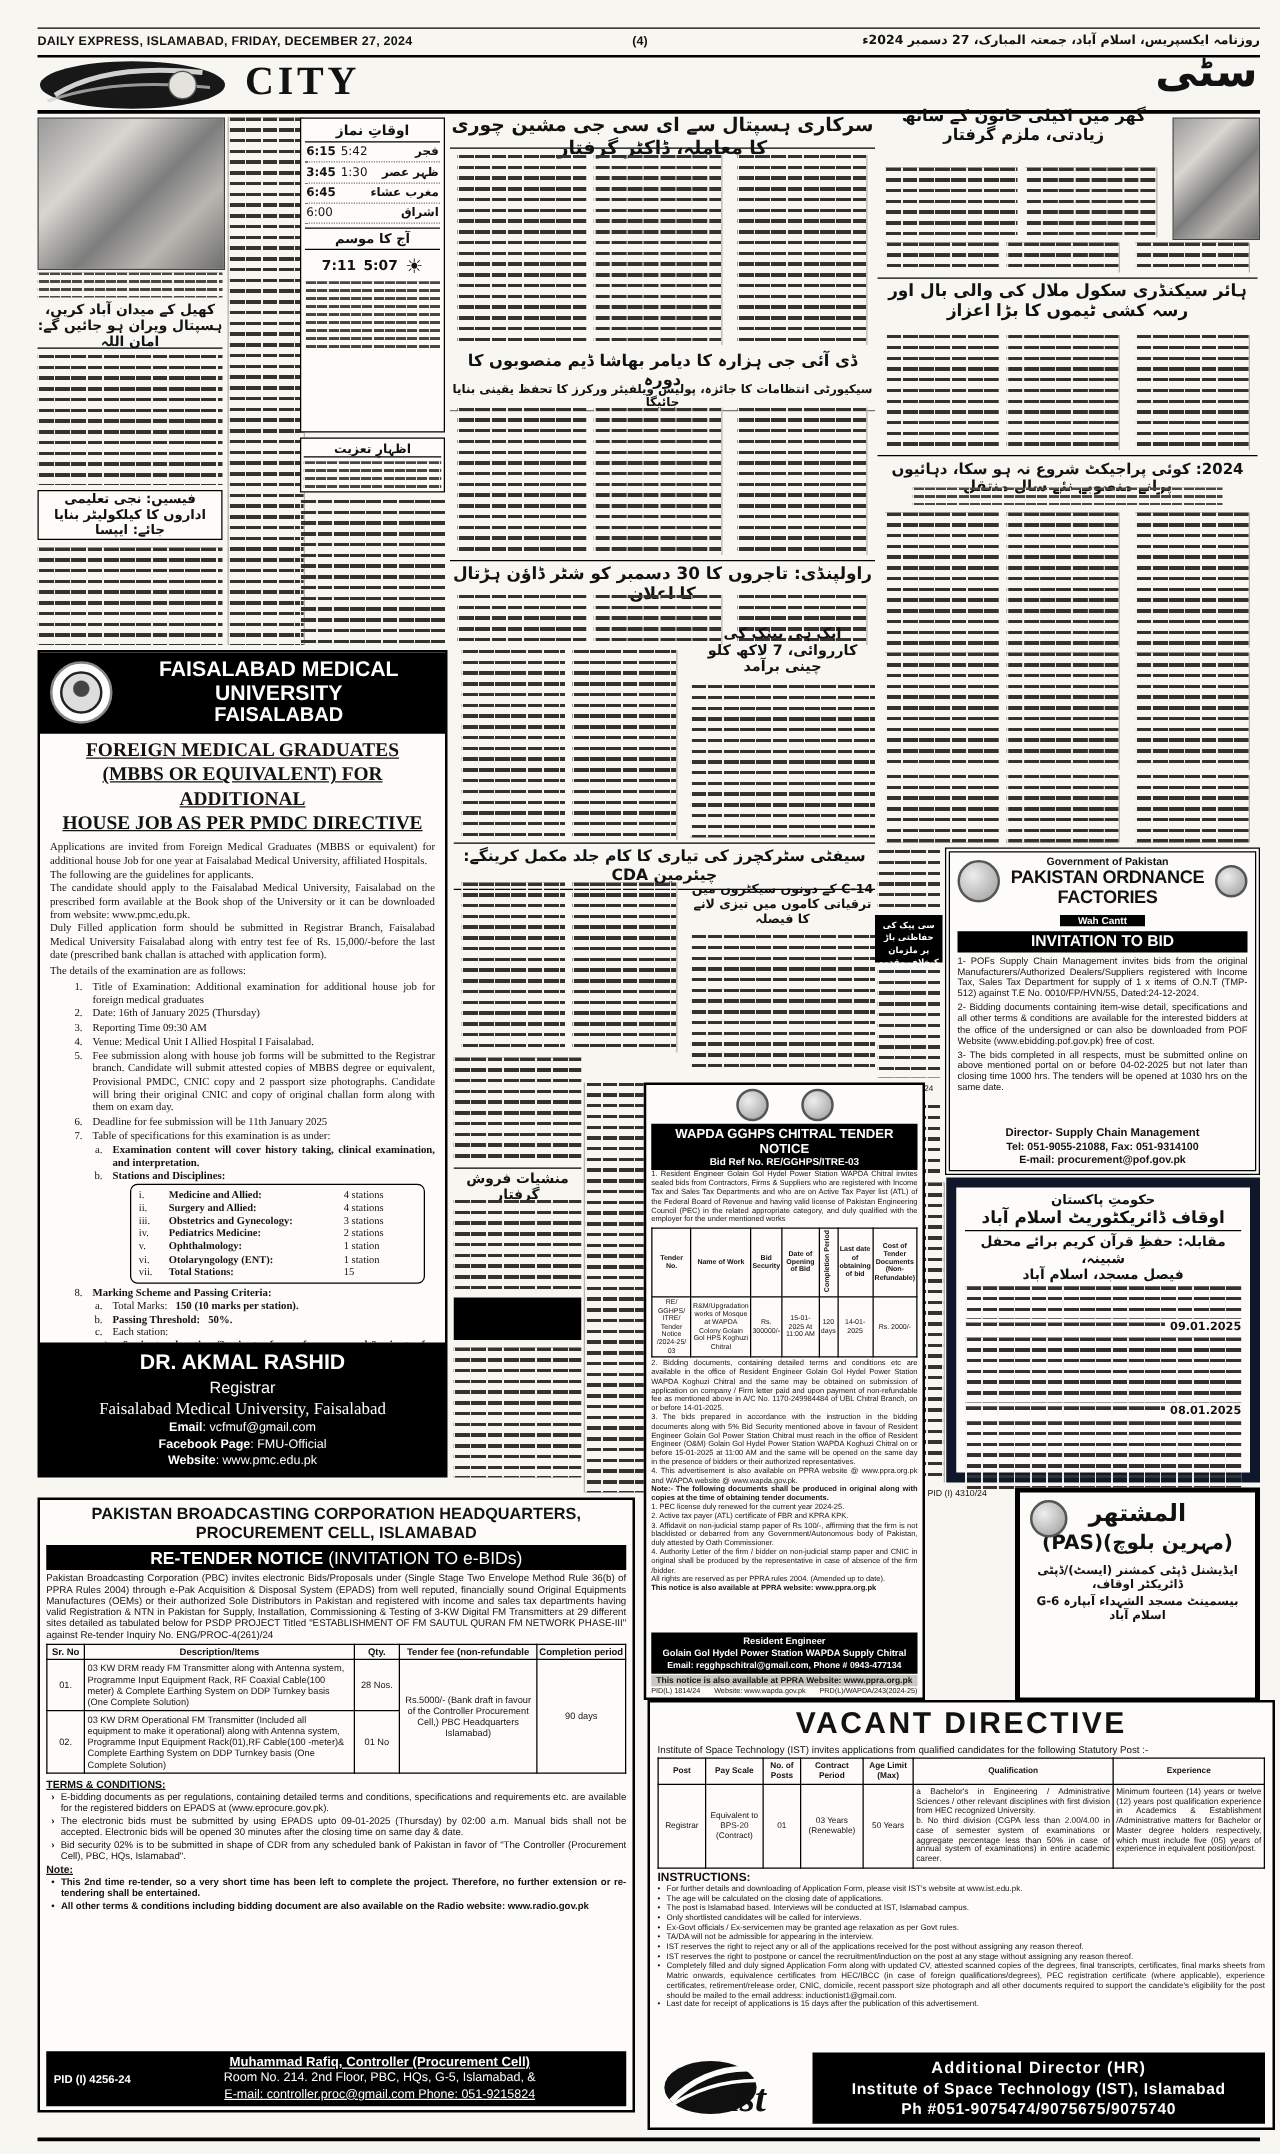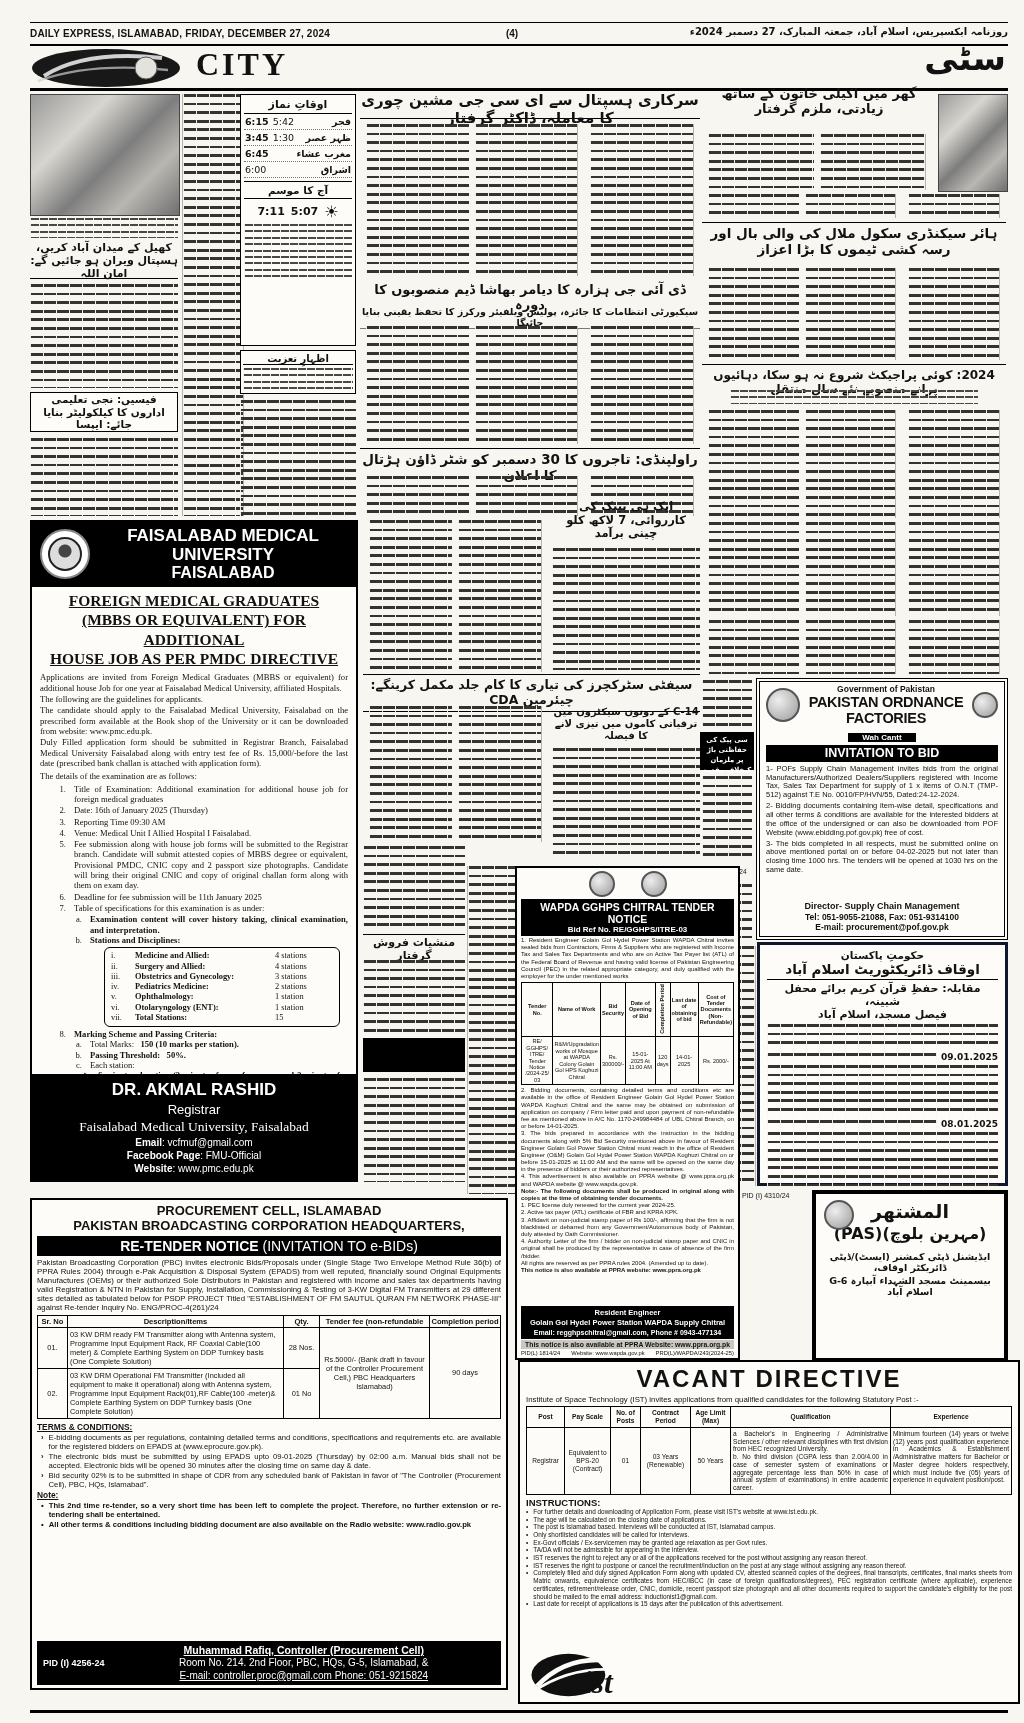--- a/index.html
+++ b/index.html
@@ -355,22 +355,22 @@
     <div style="font-size:13px">Registrar</div>
     <div style="font-family:'Liberation Serif',serif;font-size:13.5px">Faisalabad Medical University, Faisalabad</div>
     <div style="font-size:10px"><b>Email</b><span>: vcfmuf@gmail.com</span></div>
     <div style="font-size:10px"><b>Facebook Page</b><span>: FMU-Official</span></div>
     <div style="font-size:10px"><b>Website</b><span>: www.pmc.edu.pk</span></div>
   </div>
 </div>
 
 <div class="abs box vflex" style="left:30px;top:1198px;width:478px;height:492px;border-width:2px;padding:3px 5px">
   <div class="hl" style="font-size:13px">
+    <div>PAKISTAN BROADCASTING CORPORATION HEADQUARTERS,</div>
     <div>PROCUREMENT CELL, ISLAMABAD</div>
-    <div>PAKISTAN BROADCASTING CORPORATION HEADQUARTERS,</div>
   </div>
   <div class="blackbar" style="text-align:center;font-size:14px;padding:2px 0;margin:2px 0">
     <b>RE-TENDER NOTICE</b><span> (INVITATION TO e-BIDs)</span>
   </div>
   <div class="pbc-body">Pakistan Broadcasting Corporation (PBC) invites electronic Bids/Proposals under (Single Stage Two Envelope Method Rule 36(b) of PPRA Rules 2004) through e-Pak Acquisition &amp; Disposal System (EPADS) from well reputed, financially sound Original Equipments Manufactures (OEMs) or their authorized  Sole Distributors in Pakistan and registered with income and sales tax departments having valid Registration &amp; NTN in Pakistan for Supply, Installation, Commissioning &amp; Testing of 3-KW Digital FM Transmitters at 29 different sites detailed as tabulated below for PSDP PROJECT Titled "ESTABLISHMENT OF FM SAUTUL QURAN FM NETWORK PHASE-III" against Re-tender Inquiry No. ENG/PROC-4(261)/24</div>
   <table class="abs0" style="width:100%;margin:3px 0">
     <colgroup>
         <col style="width:30px">
         <col style="width:216px">
         <col style="width:36px">
@@ -523,21 +523,21 @@
   <div style="font-size:7.5px;line-height:1.18;text-align:justify;margin-top:2px">1-   POFs Supply Chain Management invites bids from the original Manufacturers/Authorized Dealers/Suppliers registered with Income Tax, Sales Tax Department for supply of 1 x items of O.N.T (TMP-512) against T.E No. 0010/FP/HVN/55, Dated:24-12-2024.</div>
   <div style="font-size:7.5px;line-height:1.18;text-align:justify;margin-top:2px">2-   Bidding documents containing item-wise detail, specifications and all other terms &amp; conditions are available for the interested bidders at the office of the undersigned or can also be downloaded from POF Website (www.ebidding.pof.gov.pk) free of cost.</div>
   <div style="font-size:7.5px;line-height:1.18;text-align:justify;margin-top:2px">3-   The bids completed in all respects, must be submitted online on above mentioned portal on or before 04-02-2025 but not later than closing time 1000 hrs. The tenders will be opened at 1030 hrs on the same date.</div>
   <div style="text-align:center;margin-top:auto;line-height:1.25;padding-bottom:1px">
     <div style="font-size:9px;font-weight:bold">Director- Supply Chain Management</div>
     <div style="font-size:8.5px;font-weight:bold">Tel:  051-9055-21088,  Fax:  051-9314100</div>
     <div style="font-size:8.5px;font-weight:bold">E-mail: procurement@pof.gov.pk</div>
   </div>
 </div>
 
-<div class="abs ur" style="left:757px;top:942px;width:251px;height:244px;border:3px solid #0f172a;background:#fdfcf8;box-sizing:border-box;padding:4px 7px">
+<div class="abs ur" style="left:757px;top:942px;width:251px;height:244px;border:8px solid #0f172a;background:#fdfcf8;box-sizing:border-box;padding:4px 7px">
   <div style="text-align:center;font-size:10.5px;font-weight:bold">حکومتِ پاکستان</div>
   <div style="text-align:center;font-size:13.5px;font-weight:bold;border-bottom:1px solid #000;padding-bottom:2px">اوقاف ڈائریکٹوریٹ اسلام آباد</div>
   <div style="text-align:center;font-size:11px;font-weight:bold;margin-top:2px">مقابلہ: حفظِ قرآن کریم برائے محفل شبینہ،</div>
   <div style="text-align:center;font-size:11px;font-weight:bold">فیصل مسجد، اسلام آباد</div>
   <div class="sq" style="height:26px;margin-top:3px"></div>
   <div style="display:flex;align-items:center;gap:4px;margin-top:2px">
     <span style="direction:ltr;font-size:9px;font-weight:bold;flex:none">09.01.2025</span>
     <span class="sq" style="flex:1;height:8px"></span>
   </div>
   <div class="sq" style="height:52px;margin-top:3px"></div>
@@ -649,16 +649,21 @@
     </div>
   <div style="margin-top:auto;display:flex;align-items:stretch;gap:6px">
     <span style="flex:none;width:118px;display:flex;align-items:center;justify-content:center">
       <svg width="112" height="48" viewBox="0 0 120 52">
         <ellipse cx="42" cy="26" rx="40" ry="23" fill="#101010"></ellipse>
         <path d="M8 38 Q38 6 84 10" stroke="#fdfcf8" stroke-width="5" fill="none"></path>
         <path d="M4 44 Q42 18 88 20" stroke="#fdfcf8" stroke-width="3" fill="none"></path>
         <text x="58" y="46" font-size="34" font-weight="bold" font-style="italic" fill="#101010" font-family="Liberation Serif, serif">ist</text>
       </svg>
     </span>
+    <span class="blackbar" style="flex:1;text-align:center;padding:4px 0;line-height:1.3">
+      <div style="font-size:13px;font-weight:bold;letter-spacing:1px">Additional Director (HR)</div>
+      <div style="font-size:12.5px;font-weight:bold;letter-spacing:.5px">Institute of Space Technology (IST), Islamabad</div>
+      <div style="font-size:12.5px;font-weight:bold;letter-spacing:.5px">Ph #051-9075474/9075675/9075740</div>
+    </span>
   </div>
 </div>
 
 <div class="abs" style="left:30px;top:1710px;width:978px;border-top:3px solid #000"></div>
 
 </body></html>

